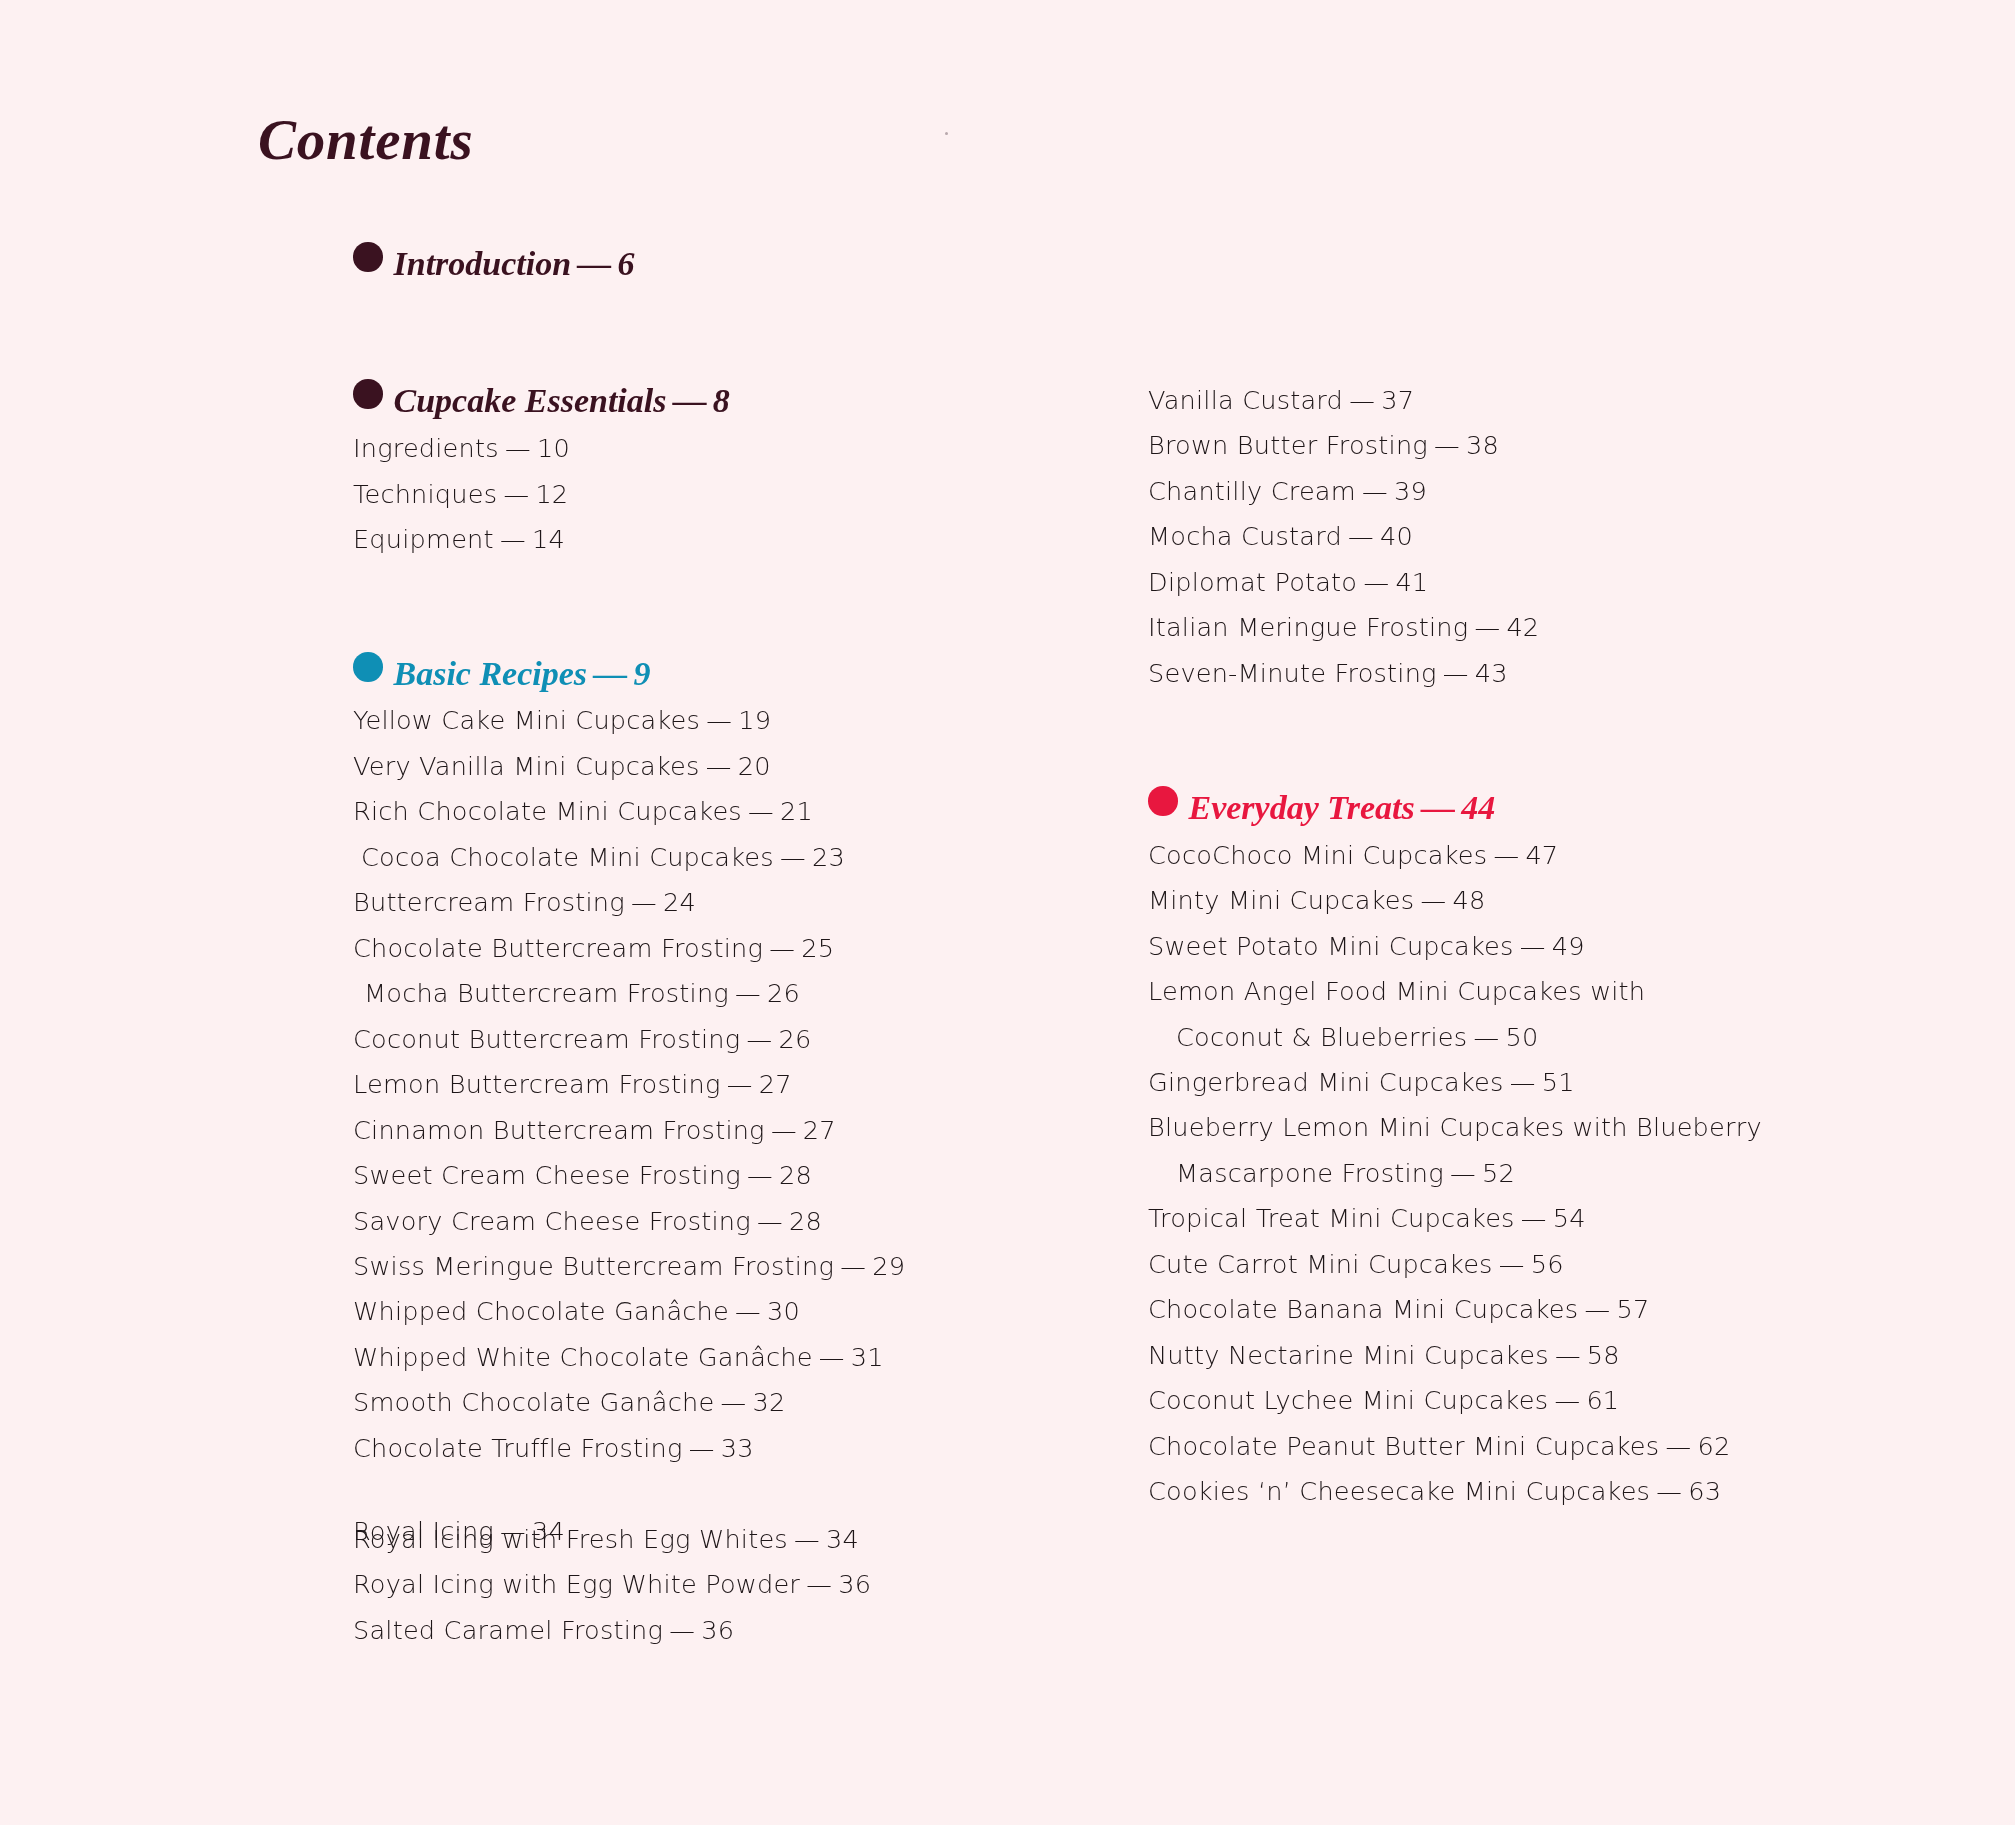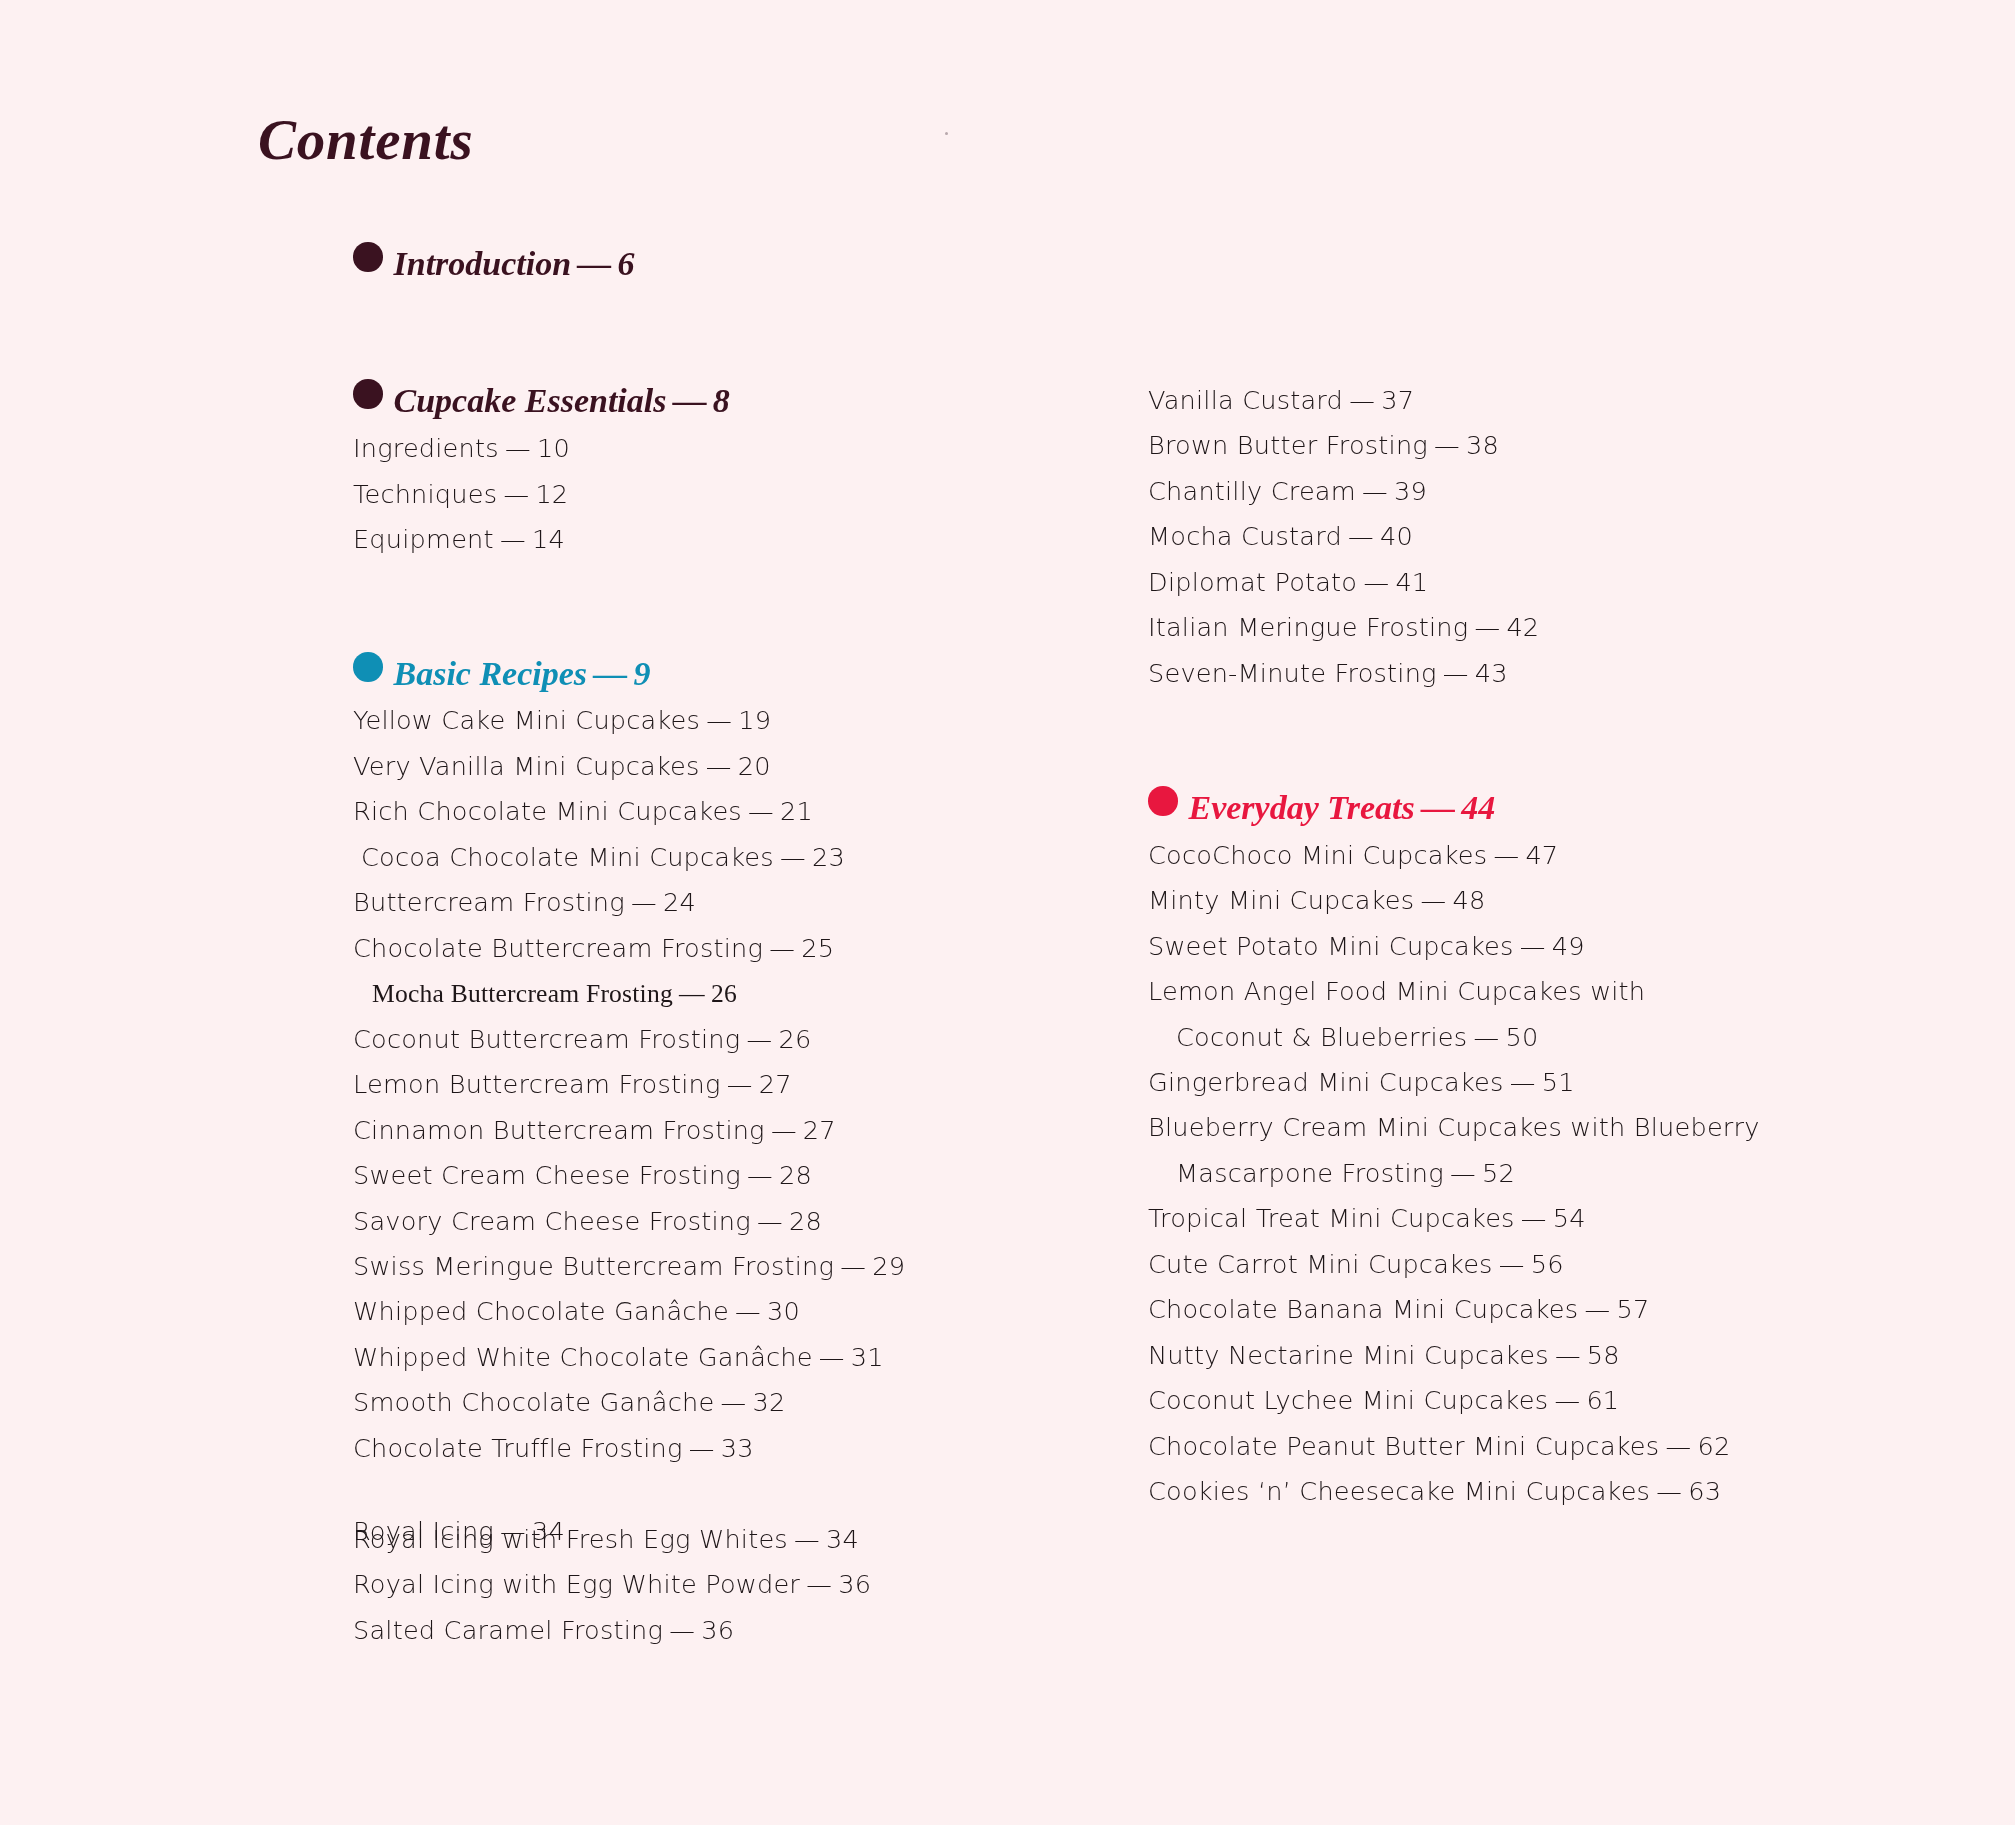--- a/index.html
+++ b/index.html
@@ -65,21 +65,21 @@
       <span>Basic Recipes</span>
       <span class="dash"> — </span>
       <span>9</span>
     </div>
     <div class="entry" style="left: 353px; top: 701px;"><span>Yellow Cake Mini Cupcakes</span><span class="dash">—</span><span>19</span></div>
     <div class="entry" style="left: 353px; top: 747px;"><span>Very Vanilla Mini Cupcakes</span><span class="dash">—</span><span>20</span></div>
     <div class="entry" style="left: 353px; top: 792px;"><span>Rich Chocolate Mini Cupcakes</span><span class="dash">—</span><span>21</span></div>
     <div class="entry" style="left: 361px; top: 838px;"><span>Cocoa Chocolate Mini Cupcakes</span><span class="dash">—</span><span>23</span></div>
     <div class="entry" style="left: 353px; top: 883px;"><span>Buttercream Frosting</span><span class="dash">—</span><span>24</span></div>
     <div class="entry" style="left: 353px; top: 929px;"><span>Chocolate Buttercream Frosting</span><span class="dash">—</span><span>25</span></div>
-    <div class="entry" style="left: 372px; top: 974px; font-family: Liberation Serif, serif;"><span>Mocha Buttercream Frosting</span><span class="dash">—</span><span>26</span></div>
+    <div class="entry" style="left: 364px; top: 974px;"><span>Mocha Buttercream Frosting</span><span class="dash">—</span><span>26</span></div>
     <div class="entry" style="left: 353px; top: 1020px;"><span>Coconut Buttercream Frosting</span><span class="dash">—</span><span>26</span></div>
     <div class="entry" style="left: 353px; top: 1065px;"><span>Lemon Buttercream Frosting</span><span class="dash">—</span><span>27</span></div>
     <div class="entry" style="left: 353px; top: 1111px;"><span>Cinnamon Buttercream Frosting</span><span class="dash">—</span><span>27</span></div>
     <div class="entry" style="left: 353px; top: 1156px;"><span>Sweet Cream Cheese Frosting</span><span class="dash">—</span><span>28</span></div>
     <div class="entry" style="left: 353px; top: 1202px;"><span>Savory Cream Cheese Frosting</span><span class="dash">—</span><span>28</span></div>
     <div class="entry" style="left: 353px; top: 1247px;"><span>Swiss Meringue Buttercream Frosting</span><span class="dash">—</span><span>29</span></div>
     <div class="entry" style="left: 353px; top: 1292px;"><span>Whipped Chocolate Ganâche</span><span class="dash">—</span><span>30</span></div>
     <div class="entry" style="left: 353px; top: 1338px;"><span>Whipped White Chocolate Ganâche</span><span class="dash">—</span><span>31</span></div>
     <div class="entry" style="left: 353px; top: 1383px;"><span>Smooth Chocolate Ganâche</span><span class="dash">—</span><span>32</span></div>
     <div class="entry" style="left: 353px; top: 1429px;"><span>Chocolate Truffle Frosting</span><span class="dash">—</span><span>33</span></div>
@@ -99,21 +99,21 @@
       <span>Everyday Treats</span>
       <span class="dash"> — </span>
       <span>44</span>
     </div>
     <div class="entry" style="left: 1148px; top: 836px;"><span>CocoChoco Mini Cupcakes</span><span class="dash">—</span><span>47</span></div>
     <div class="entry" style="left: 1148px; top: 881px;"><span>Minty Mini Cupcakes</span><span class="dash">—</span><span>48</span></div>
     <div class="entry" style="left: 1148px; top: 927px;"><span>Sweet Potato Mini Cupcakes</span><span class="dash">—</span><span>49</span></div>
     <div class="entry" style="left: 1148px; top: 972px;"><span>Lemon Angel Food Mini Cupcakes with</span></div>
     <div class="entry indent" style="left: 1148px; top: 1018px;"><span>Coconut &amp; Blueberries</span><span class="dash">—</span><span>50</span></div>
     <div class="entry" style="left: 1148px; top: 1063px;"><span>Gingerbread Mini Cupcakes</span><span class="dash">—</span><span>51</span></div>
-    <div class="entry" style="left: 1148px; top: 1108px;"><span>Blueberry Cream Mini Cupcakes with Blueberry</span></div>
+    <div class="entry" style="left: 1148px; top: 1108px;"><span>Blueberry Lemon Mini Cupcakes with Blueberry</span></div>
     <div class="entry indent" style="left: 1148px; top: 1154px;"><span>Mascarpone Frosting</span><span class="dash">—</span><span>52</span></div>
     <div class="entry" style="left: 1148px; top: 1199px;"><span>Tropical Treat Mini Cupcakes</span><span class="dash">—</span><span>54</span></div>
     <div class="entry" style="left: 1148px; top: 1245px;"><span>Cute Carrot Mini Cupcakes</span><span class="dash">—</span><span>56</span></div>
     <div class="entry" style="left: 1148px; top: 1290px;"><span>Chocolate Banana Mini Cupcakes</span><span class="dash">—</span><span>57</span></div>
     <div class="entry" style="left: 1148px; top: 1336px;"><span>Nutty Nectarine Mini Cupcakes</span><span class="dash">—</span><span>58</span></div>
     <div class="entry" style="left: 1148px; top: 1381px;"><span>Coconut Lychee Mini Cupcakes</span><span class="dash">—</span><span>61</span></div>
     <div class="entry" style="left: 1148px; top: 1427px;"><span>Chocolate Peanut Butter Mini Cupcakes</span><span class="dash">—</span><span>62</span></div>
     <div class="entry" style="left: 1148px; top: 1472px;"><span>Cookies ‘n’ Cheesecake Mini Cupcakes</span><span class="dash">—</span><span>63</span></div>
   </div>
 

